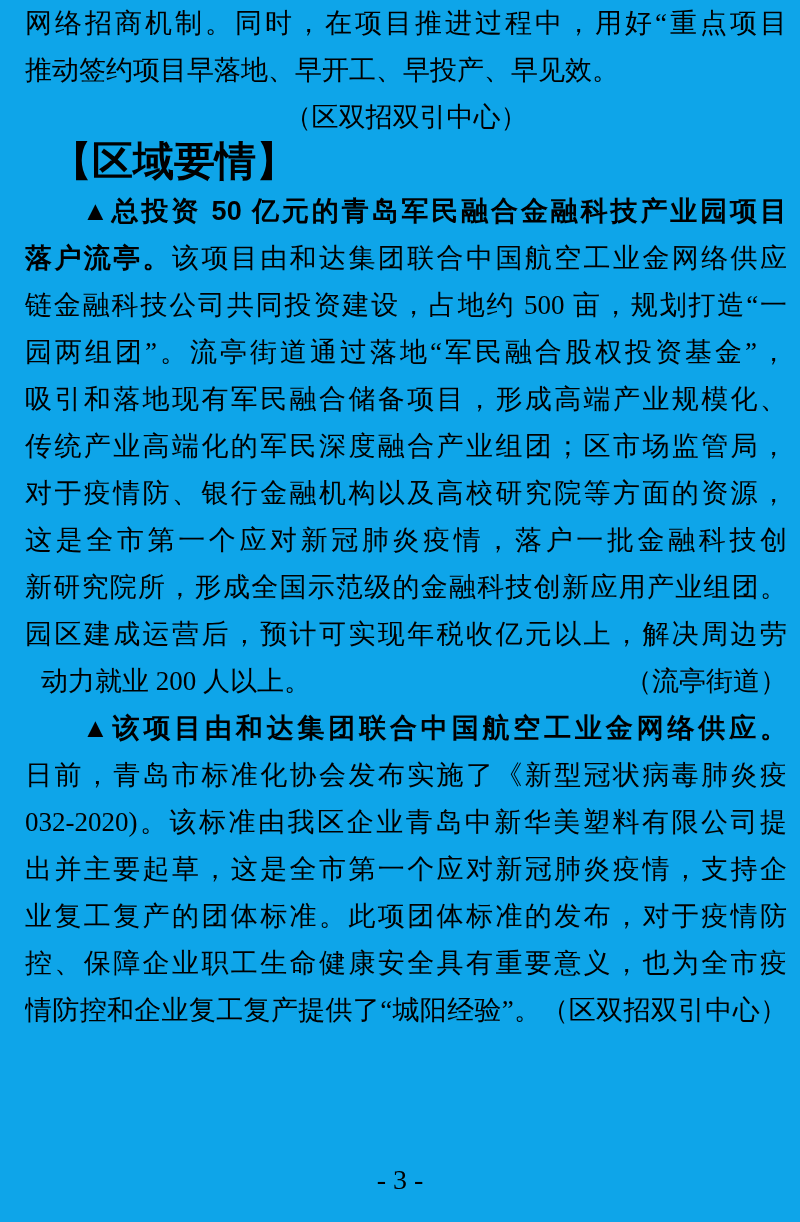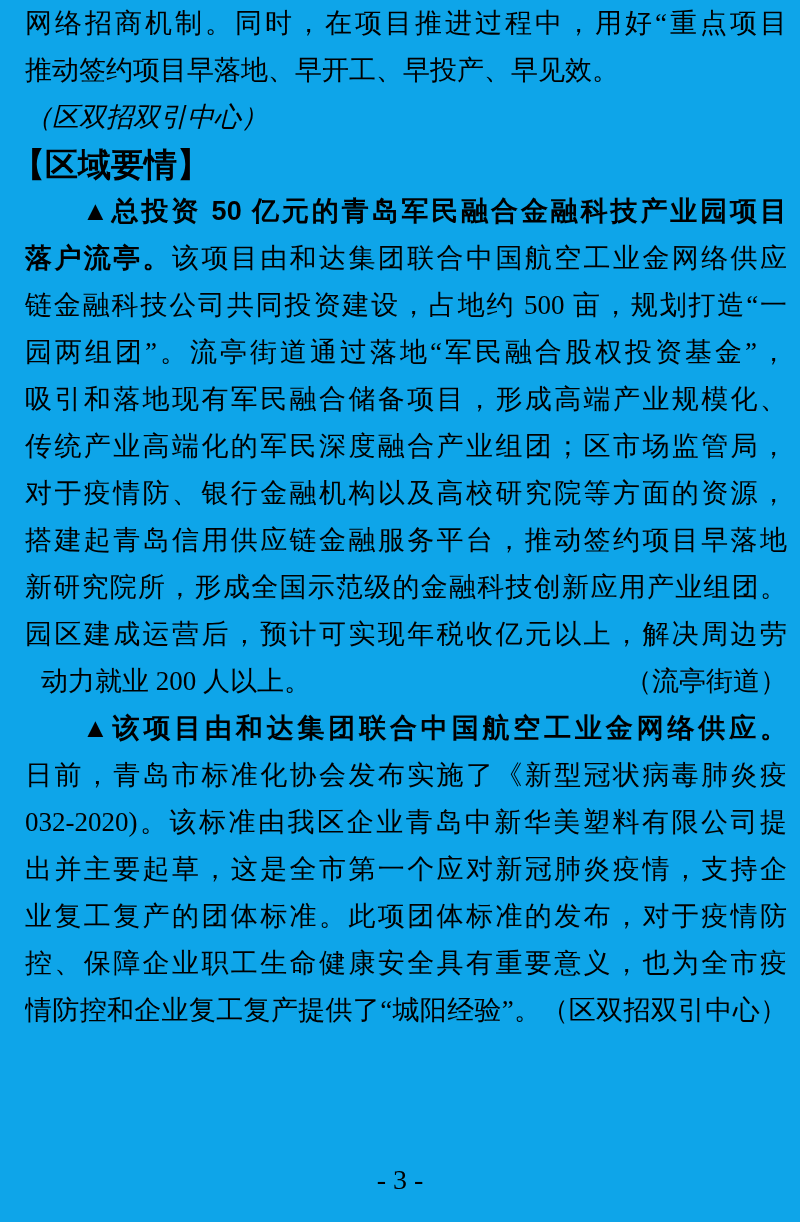--- a/index.html
+++ b/index.html
@@ -27,41 +27,42 @@
     line-height: 47px;
     font-size: 27px;
     overflow: hidden;
   }
   .align-justify {
     text-align: justify;
     text-align-last: justify;
     text-justify: inter-character;
   }
   .align-left  { text-align: left; }
-  .align-right { text-align: left; font-style: italic; }
+  .align-right { text-align: center; }
   .align-split {
     display: flex;
     justify-content: space-between;
     align-items: baseline;
     margin-left: 16px;
   }
   .indent { padding-left: 57px; }
   .heading-line { margin-left: -13px; }
   .seg-regular {
     font-family: "Liberation Serif", serif;
     font-weight: 400;
   }
   .seg-bold {
     font-family: "Liberation Sans", sans-serif;
     font-weight: 700;
   }
   .seg-heading {
-    font-family: Liberation Sans, sans-serif;
+    font-family: Liberation Mono, monospace;
     font-weight: 700;
-    font-size: 33px;
+    font-size: 41px;
+    margin-left: 39px;
   }
   .footer {
     position: absolute;
     top: 1156px;
     left: 0;
     width: 100%;
     text-align: center;
     font-size: 28px;
     line-height: 48px;
     font-family: "Liberation Serif", serif;
@@ -76,21 +77,21 @@
       <div class="line align-left"><span class="seg-regular">推动签约项目早落地、早开工、早投产、早见效。</span></div>
       <div class="line align-right"><span class="seg-regular">（区双招双引中心）</span></div>
       <div class="line align-left heading-line"><span class="seg-heading">【区域要情】</span></div>
       <div class="line align-justify indent"><span class="seg-bold">▲总投资 50 亿元的青岛军民融合金融科技产业园项目</span></div>
       <div class="line align-justify"><span class="seg-bold">落户流亭。</span><span class="seg-regular">该项目由和达集团联合中国航空工业金网络供应</span></div>
       <div class="line align-justify"><span class="seg-regular">链金融科技公司共同投资建设，占地约 500 亩，规划打造“一</span></div>
       <div class="line align-justify"><span class="seg-regular">园两组团”。流亭街道通过落地“军民融合股权投资基金”，</span></div>
       <div class="line align-justify"><span class="seg-regular">吸引和落地现有军民融合储备项目，形成高端产业规模化、</span></div>
       <div class="line align-justify"><span class="seg-regular">传统产业高端化的军民深度融合产业组团；区市场监管局，</span></div>
       <div class="line align-justify"><span class="seg-regular">对于疫情防、银行金融机构以及高校研究院等方面的资源，</span></div>
-      <div class="line align-justify"><span class="seg-regular">搭建起青岛信用供应链金融服务平台，推动签约项目早落地</span></div>
+      <div class="line align-justify"><span class="seg-regular">这是全市第一个应对新冠肺炎疫情，落户一批金融科技创</span></div>
       <div class="line align-justify"><span class="seg-regular">新研究院所，形成全国示范级的金融科技创新应用产业组团。</span></div>
       <div class="line align-justify"><span class="seg-regular">园区建成运营后，预计可实现年税收亿元以上，解决周边劳</span></div>
       <div class="line align-split">
         <span class="seg-regular">动力就业 200 人以上。</span>
         <span class="seg-regular">（流亭街道）</span>
       </div>
       <div class="line align-justify indent"><span class="seg-bold">▲该项目由和达集团联合中国航空工业金网络供应。</span></div>
       <div class="line align-justify"><span class="seg-regular">日前，青岛市标准化协会发布实施了《新型冠状病毒肺炎疫</span></div>
       <div class="line align-justify"><span class="seg-regular">032-2020)。该标准由我区企业青岛中新华美塑料有限公司提</span></div>
       <div class="line align-justify"><span class="seg-regular">出并主要起草，这是全市第一个应对新冠肺炎疫情，支持企</span></div>

